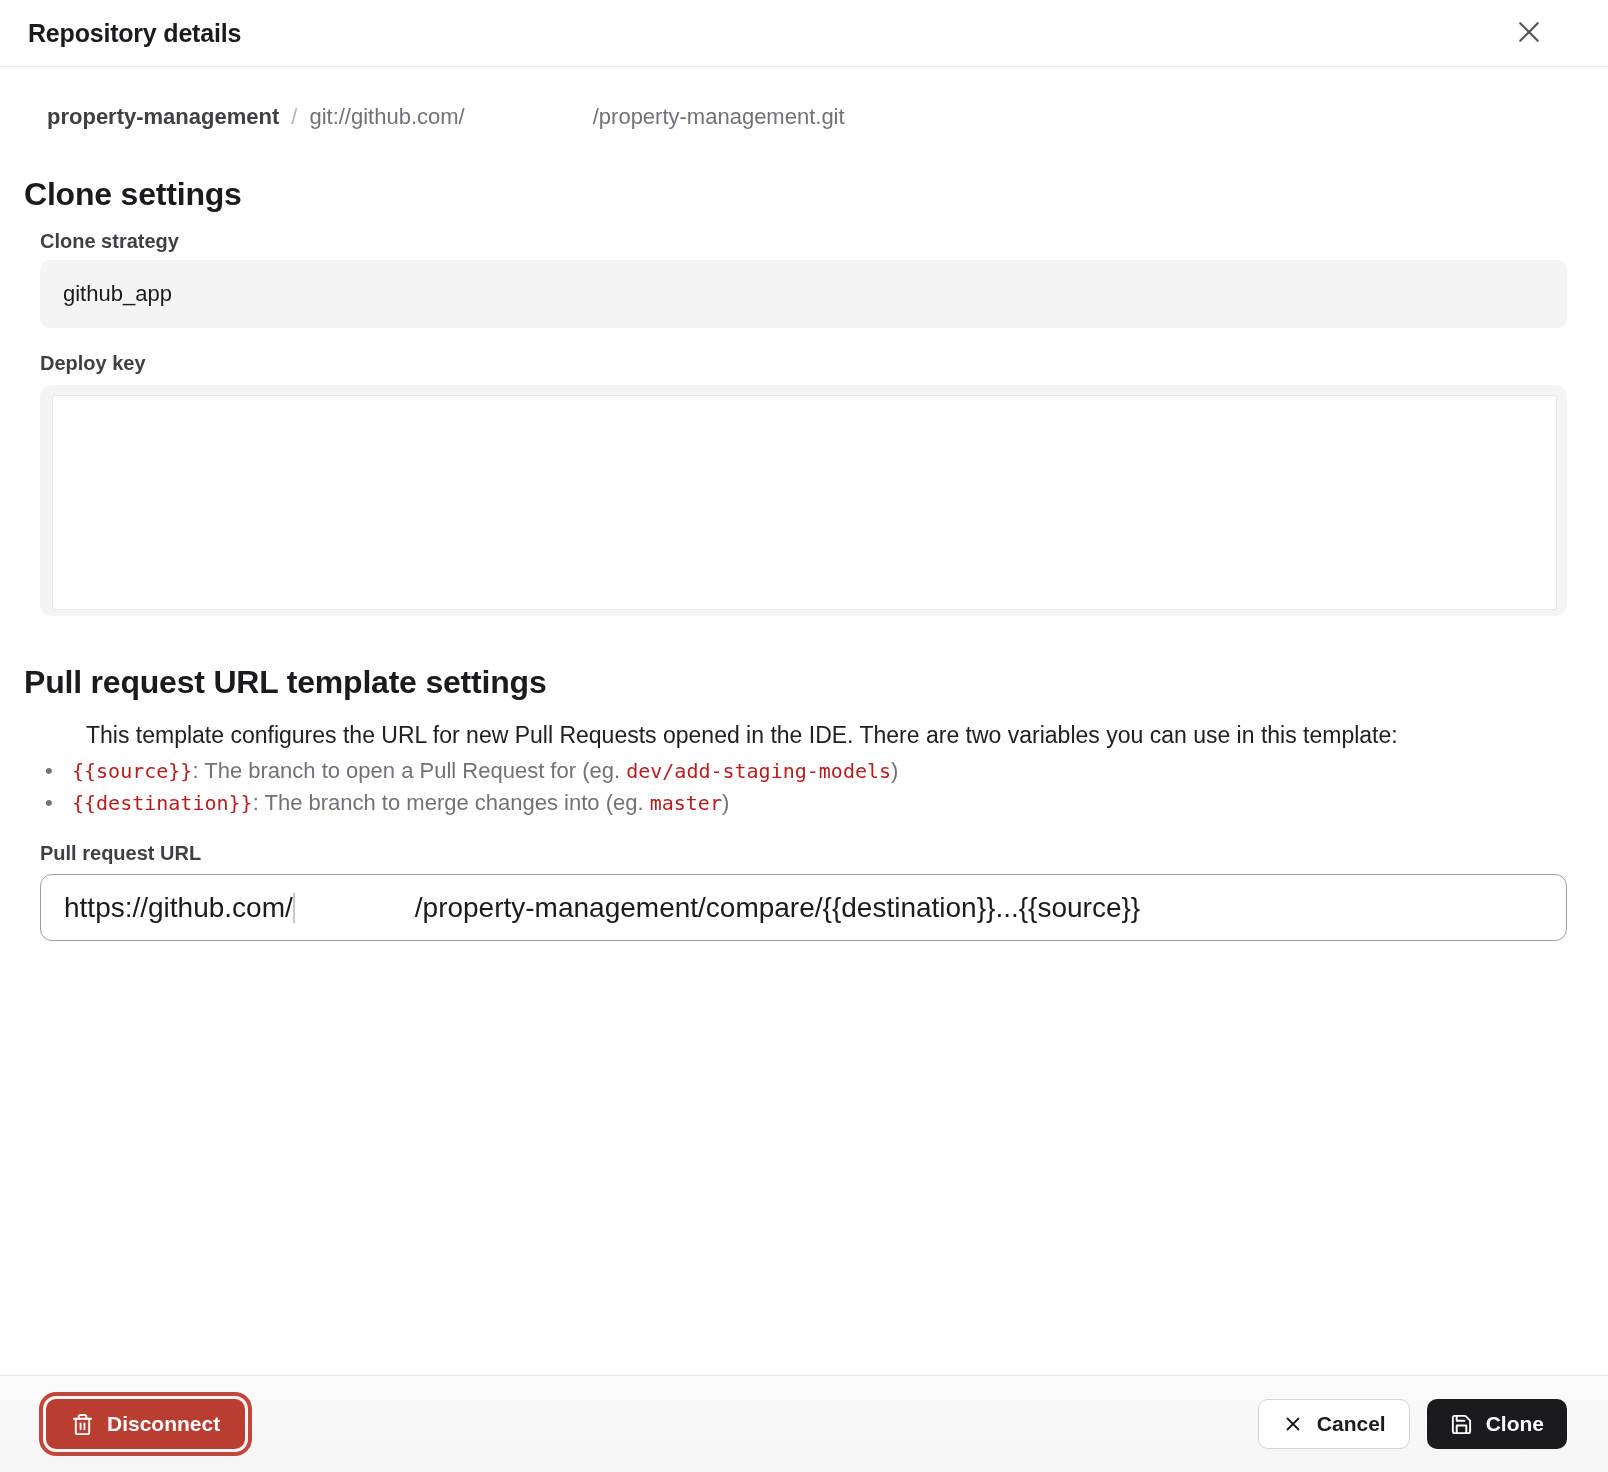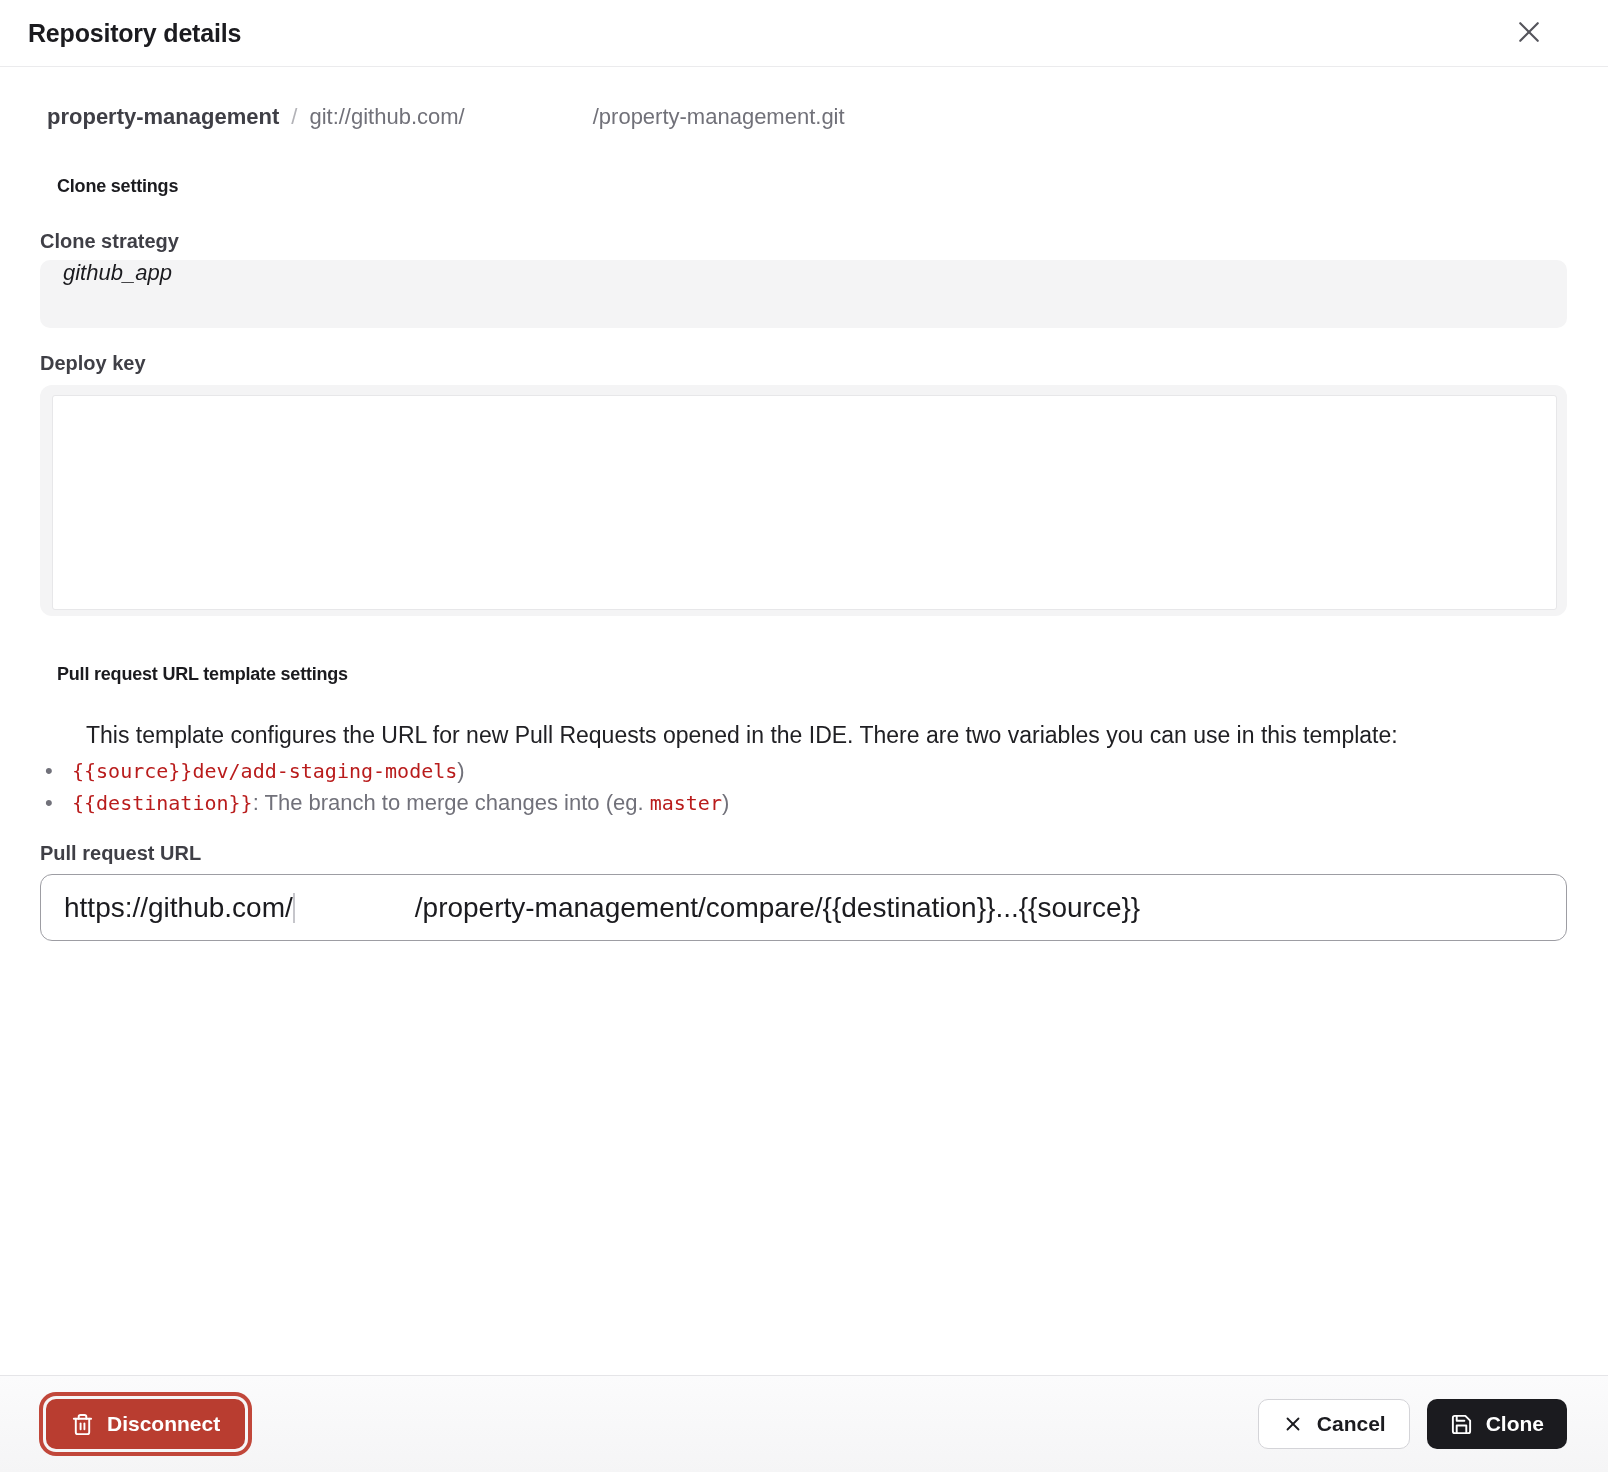--- a/index.html
+++ b/index.html
@@ -36,34 +36,34 @@
     position: absolute; top: 104px; left: 47px; right: 40px;
     font-size: 22px; display: flex; align-items: flex-end; white-space: nowrap;
   }
   .crumb-name { font-weight: 700; color: #3f3f46; }
   .crumb-sep { color: #b3b3b8; margin: 0 12px; font-weight: 400; }
   .crumb-url { color: #717179; font-weight: 400; }
   .gap-org-bc { display: inline-block; width: 128px; }
 
   
   .section-heading {
-    position: absolute; left: 57px;
-    font-size: 18px; font-weight: 700; letter-spacing: -0.2px; color: #1b1b1f; text-align: center;
+    position: absolute; left: 24px;
+    font-size: 32px; font-weight: 700; letter-spacing: -0.2px; color: #1b1b1f; text-align: center;
   }
   .field-label {
     position: absolute; left: 40px;
     font-size: 20px; font-weight: 700; color: #3f3f46;
   }
 
   .readonly-field {
     position: absolute; left: 40px; right: 41px; top: 260px; height: 68px;
     background: #f4f4f5; border-radius: 10px;
-    display: flex; align-items: flex-start;
+    display: flex; align-items: center;
     padding: 0 23px;
-    font-size: 22px; font-weight: 500; color: #1b1b1f; font-style: italic;
+    font-size: 22px; font-weight: 500; color: #1b1b1f;
   }
 
   .textarea-wrap {
     position: absolute; left: 40px; right: 41px; top: 385px; height: 231px;
     background: #f4f4f5; border-radius: 12px;
     padding: 10px 10px 6px 12px;
   }
   .textarea-wrap textarea {
     width: 100%; height: 100%;
     background: #ffffff; border: 1px solid #e7e7e9; border-radius: 3px;
@@ -164,20 +164,21 @@
   </div>
 
   <h2 class="section-heading" style="top:664px">Pull request URL template settings</h2>
 
   <p class="pr-description">This template configures the URL for new Pull Requests opened in the IDE. There are two variables you can use in this template:</p>
 
   <ul class="pr-bullets">
     <li>
       <span class="bullet-dot">•</span>
       <span class="mono">{{source}}</span>
+      <span style="white-space:pre">: The branch to open a Pull Request for (eg. </span>
       <span class="mono">dev/add-staging-models</span>
       <span>)</span>
     </li>
     <li>
       <span class="bullet-dot">•</span>
       <span class="mono">{{destination}}</span>
       <span style="white-space:pre">: The branch to merge changes into (eg. </span>
       <span class="mono">master</span>
       <span>)</span>
     </li>

